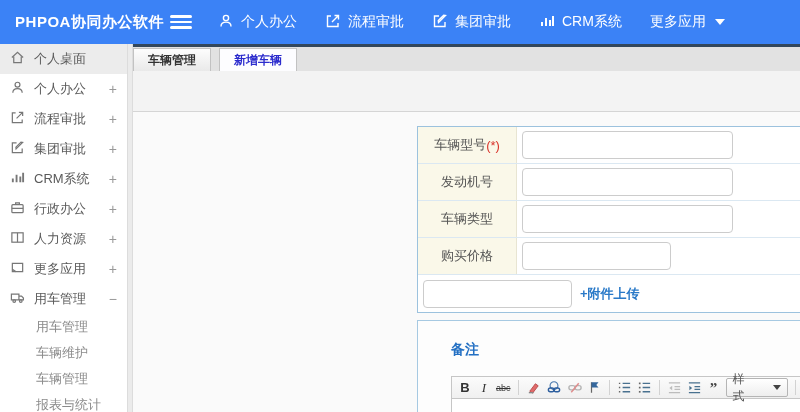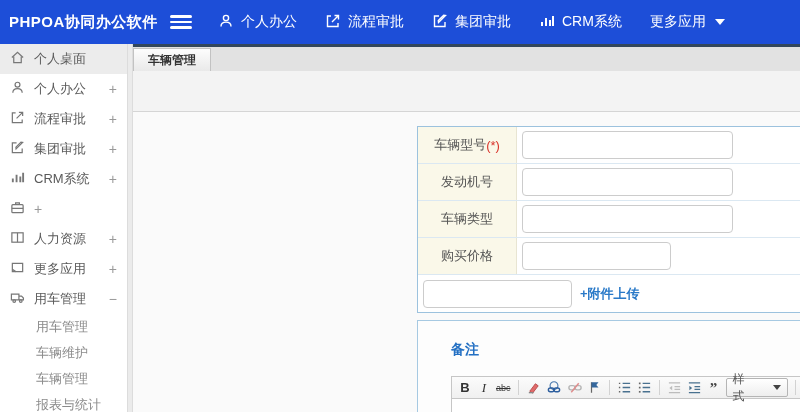--- a/index.html
+++ b/index.html
@@ -1,20 +1,20 @@
 <!DOCTYPE html>
 <html><head>
 <meta charset="utf-8">
 <style>
   * { margin:0; padding:0; box-sizing:border-box; }
   html,body { width:800px; height:412px; overflow:hidden; }
   body { position:relative; font-family:"Liberation Sans","DejaVu Sans",sans-serif; background:#fafafa; font-size:13px; color:#555; }
 
   
-  .header { position:absolute; top:0; left:0; width:800px; height:44px; background:#1d4ed8; display:flex; align-items:center; }
+  .header { position:absolute; top:0; left:0; width:800px; height:44px; background:#3b82f6; display:flex; align-items:center;text-align:center; }
   .logo { color:#fff; font-weight:bold; font-size:15px; padding-left:9px; width:170px; letter-spacing:.5px; }
   .hamburger { width:22px; height:14px; display:flex; flex-direction:column; justify-content:space-between; cursor:pointer; margin-right:26px; }
   .hamburger span { display:block; height:2.6px; background:#fff; border-radius:2px; }
   .topnav { display:flex; align-items:center; gap:28px; }
   .topnav .navitem { display:flex; align-items:center; gap:7px; color:#fff; font-size:14px; cursor:pointer; }
   .topnav svg { stroke:#fff; fill:none; stroke-width:1.4; }
   .caret-down { width:0; height:0; border-left:5px solid transparent; border-right:5px solid transparent; border-top:6px solid #fff; margin-left:2px; }
 
   
   .sidebar { position:absolute; top:44px; left:0; width:127px; bottom:0; background:#fff; }
@@ -146,20 +146,21 @@
           <path d="M3 13V9 M7 13V5 M11 13V7 M14 13V3" stroke-width="2"></path>
         </svg></span>
     <span class="lbl">CRM系统</span>
     <span class="expander">+</span>
   </div>
   <div class="side-item">
     <span><svg width="15" height="15" viewBox="0 0 16 16">
           <rect x="2" y="5" width="12" height="8.5" rx="1"></rect>
           <path d="M6 5V3h4v2 M2 9h12"></path>
         </svg></span>
+    <span class="lbl">行政办公</span>
     <span class="expander">+</span>
   </div>
   <div class="side-item">
     <span><svg width="15" height="15" viewBox="0 0 16 16">
           <rect x="2" y="3" width="12" height="10"></rect>
           <path d="M8 3v10"></path>
         </svg></span>
     <span class="lbl">人力资源</span>
     <span class="expander">+</span>
   </div>
@@ -185,20 +186,21 @@
   <div class="side-sub">车辆管理</div>
   <div class="side-sub">报表与统计</div>
 </div>
 
 <div class="splitter"></div>
 
 <div class="main">
   <div class="darkline"></div>
   <div class="tabstrip">
     <div class="tab inactive">车辆管理</div>
+    <div class="tab active">新增车辆</div>
   </div>
   <div class="band"></div>
 
   <div class="form-table">
     <div class="frow">
       <div class="fcell-label">
         <span>车辆型号</span>
           <span class="req">(*)</span>
       </div>
       <div class="fcell-input">

